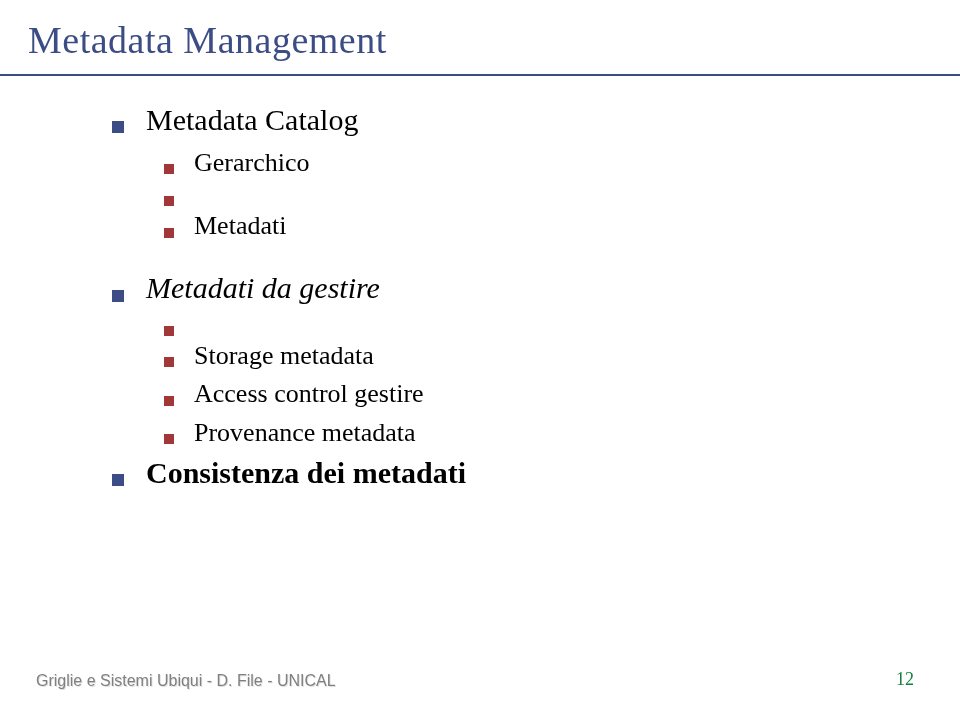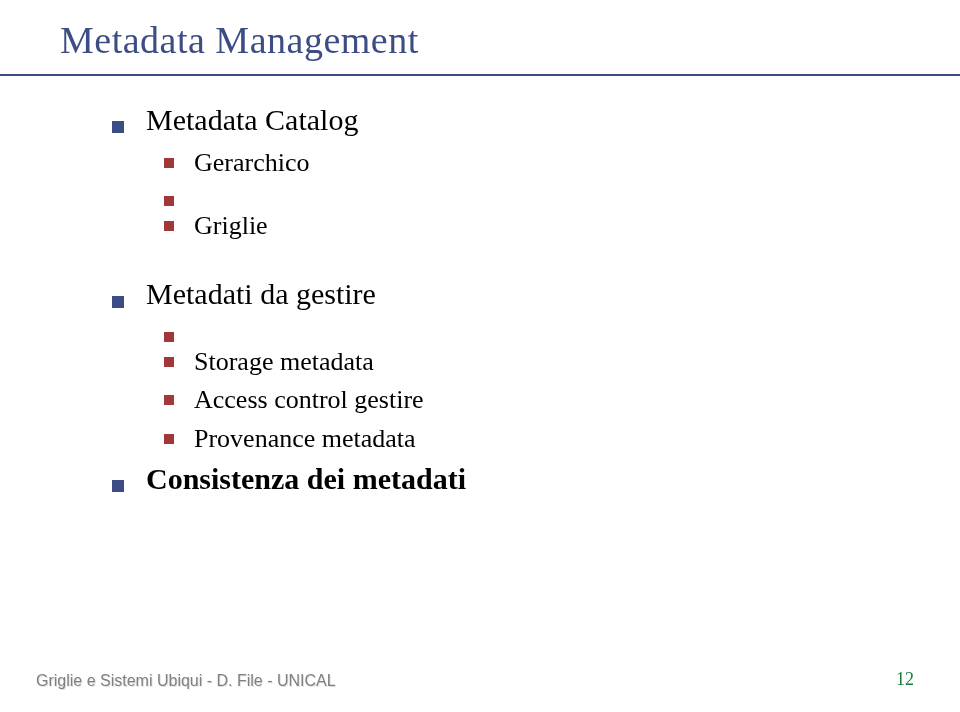--- a/index.html
+++ b/index.html
@@ -15,21 +15,21 @@
     position: relative;
     overflow: hidden;
   }
   .slide {
     width: 100%;
     height: 100%;
     position: relative;
     padding: 0;
   }
   .title-area {
-    padding: 18px 0 0 60px;
+    padding: 18px 0 0 28px;
   }
   .title {
     font-size: 38px;
     color: #3b4d84;
     font-weight: normal;
     letter-spacing: 0.5px;
   }
   .title-underline {
     position: absolute;
     top: 74px;
@@ -40,41 +40,42 @@
   }
   .content {
     padding: 38px 60px 0 112px;
   }
   .bullet-l1 {
     display: flex;
     align-items: center;
     margin-bottom: 4px;
   }
   .bullet-l1.spaced {
-    margin-top: 30px;
+    margin-top: 24px;
+    font-style: italic;
   }
   .bullet-l1.spaced2 {
     font-weight: bold;
   }
   .square-blue {
     width: 12px;
     height: 12px;
     background: #3b4d84;
     margin-top: 14px;
     margin-right: 22px;
     flex-shrink: 0;
   }
   .text-l1 {
     font-size: 30px;
     color: #000;
     line-height: 1.35;
   }
   .bullet-l2 {
     display: flex;
-    align-items: flex-start;
+    align-items: center;
     margin-left: 52px;
     margin-bottom: 2px;
   }
   .square-red {
     width: 10px;
     height: 10px;
     background: #a03838;
     margin-top: 13px;
     margin-right: 20px;
     flex-shrink: 0;
@@ -120,21 +121,21 @@
     </div>
     <div class="bullet-l2">
       <div class="square-red"></div>
       <div class="text-l2">Gerarchico</div>
     </div>
     <div class="bullet-l2">
       <div class="square-red"></div>
     </div>
     <div class="bullet-l2">
       <div class="square-red"></div>
-      <div class="text-l2">Griglie</div>
+      <div class="text-l2">Metadati</div>
     </div>
 
     <div class="bullet-l1 spaced">
       <div class="square-blue"></div>
       <div class="text-l1">Metadati da gestire</div>
     </div>
     <div class="bullet-l2">
       <div class="square-red"></div>
     </div>
     <div class="bullet-l2">

